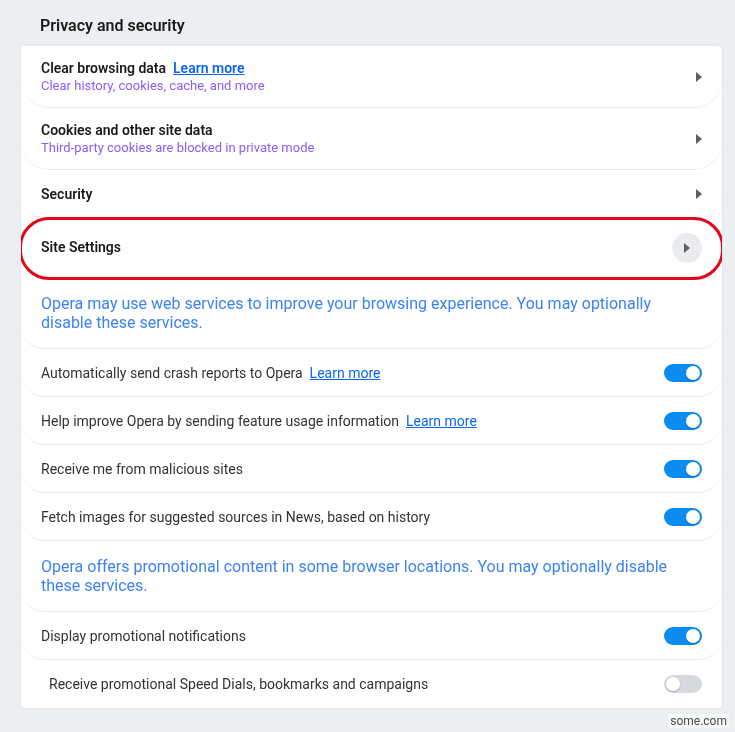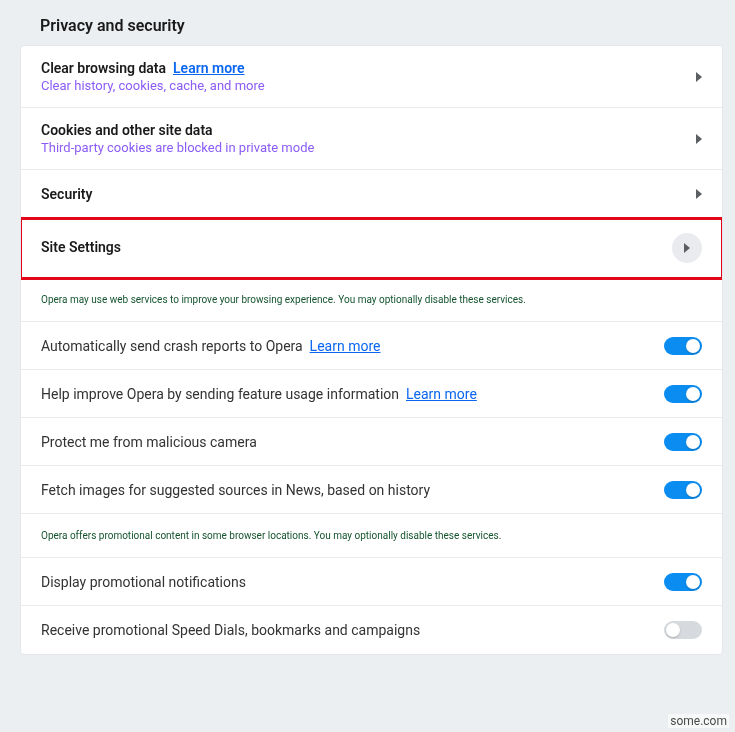--- a/index.html
+++ b/index.html
@@ -29,22 +29,23 @@
     border-radius: 4px;
     overflow: hidden;
   }
   .row {
     display: flex;
     align-items: center;
     padding: 14px 20px;
     border-bottom: 1px solid #e8eaec;
     cursor: default;
     min-height: 48px;
-  }
-  .row:last-child { border-bottom: none; }
+    border-radius: 28px;
+  }
+  .row:last-child { border-bottom: none; margin-left: 8px; }
   .row .text {
     flex: 1;
   }
   .row .title {
     font-weight: 600;
     font-size: 14px;
     color: #1a1a1a;
     margin-bottom: 2px;
   }
   .row .sub {
@@ -79,23 +80,24 @@
     border-top: 5px solid transparent;
     border-bottom: 5px solid transparent;
     border-left: 6px solid #5b5e63;
   }
   .highlight {
     outline: 3px solid #e2061a;
     outline-offset: -1px;
   }
   .info {
     padding: 16px 20px;
-    font-size: 10px;
-    color: #14532d;
+    font-size: 16px;
+    color: #3b82f6;
     border-bottom: 1px solid #e8eaec;
+    border-radius: 23px;
   }
   
   .toggle {
     position: relative;
     width: 38px; height: 18px;
     border-radius: 9px;
     flex: none;
   }
   .toggle.on { background: #0a8cf0; }
   .toggle.off { background: #d6d9dd; }
@@ -172,21 +174,21 @@
     </div>
     <div class="row">
       <div class="text">
         <span>Help improve Opera by sending feature usage information</span>&nbsp;&nbsp;<span class="link">Learn more</span>
       </div>
       <div class="toggle on">
           <div class="knob"></div>
         </div>
     </div>
     <div class="row">
-      <div class="text">Protect me from malicious camera</div>
+      <div class="text">Receive me from malicious sites</div>
       <div class="toggle on">
           <div class="knob"></div>
         </div>
     </div>
     <div class="row">
       <div class="text">Fetch images for suggested sources in News, based on history</div>
       <div class="toggle on">
           <div class="knob"></div>
         </div>
     </div>

